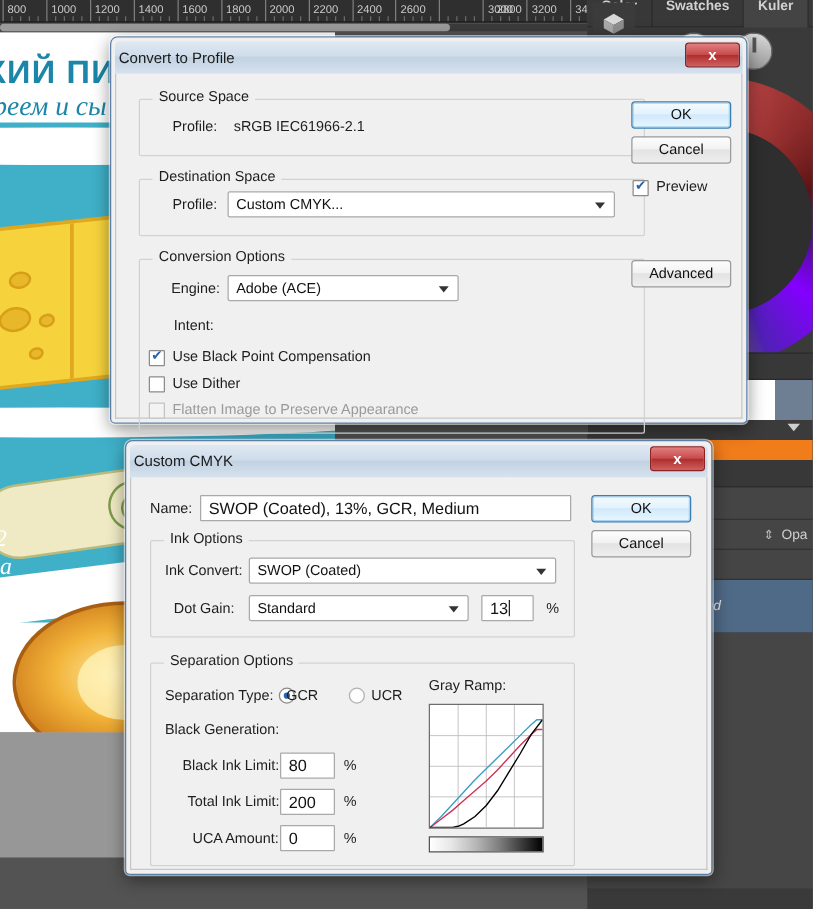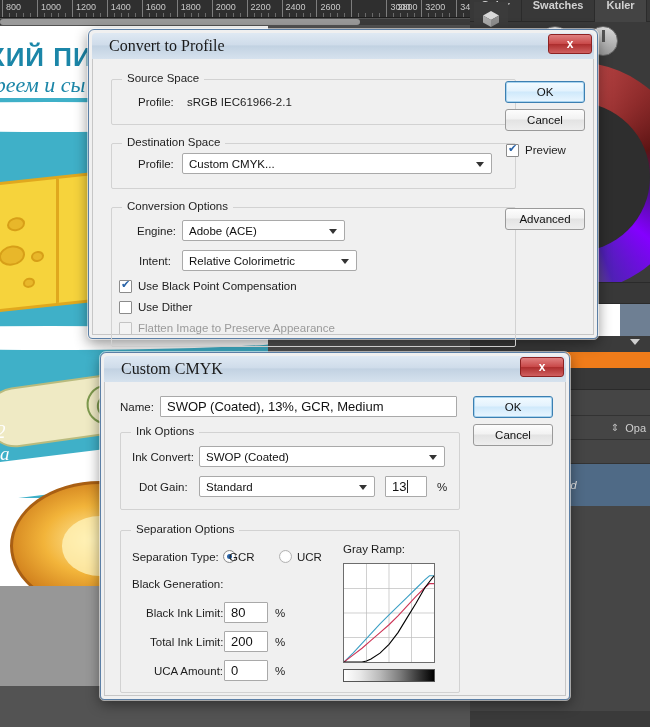--- a/index.html
+++ b/index.html
@@ -217,22 +217,22 @@
     padding:3px;
   }
   .dlg-outer-glow { outline:1px solid rgba(255,255,255,.55); }
   .titlebar {
     height:26px; position:relative;
     background: linear-gradient(#dfe9f3 0%, #cfdcea 45%, #c2d2e2 50%, #d6e2ee 100%);
     border-radius:4px 4px 0 0;
     display:flex; align-items:center;
   }
   .titlebar .ttl {
-    font-size:16px; color:#1a1a1a; padding-left:17px;
-    font-family:Liberation Serif, serif;
+    font-size:12px; color:#1a1a1a; padding-left:3px;
+    font-family:Liberation Sans, sans-serif;
   }
   .closebtn {
     position:absolute; right:2px; top:1px; width:44px; height:20px;
     border-radius:3px;
     background: linear-gradient(#e08080 0%, #c94a4a 48%, #ad2e2e 52%, #d06060 100%);
     border:1px solid #8d2222;
     color:#fff; font-weight:bold; font-size:12px;
     display:flex; align-items:center; justify-content:center;
     cursor:pointer;
   }
@@ -516,30 +516,26 @@
       <div class="combo" style="left:70px; top:9px; width:310px">
         <span>Custom CMYK...</span>
         <span class="arrow"></span>
       </div>
     </div>
 
     <div class="group" style="left:18px; top:148px; width:405px; height:140px;">
       <span class="group-title">Conversion Options</span>
 
       <span class="lbl" style="left:25px; top:17px">Engine:</span>
-      <div class="combo" style="left:70px; top:12px; width:163px">
+      <div class="combo" style="left:70px; top:12px; width:185px">
         <span>Adobe (ACE)</span>
         <span class="arrow"></span>
       </div>
 
       <span class="lbl" style="left:27px; top:47px">Intent:</span>
-      <div class="combo" style="left:70px; top:42px; width:175px">
-        <span>Relative Colorimetric</span>
-        <span class="arrow"></span>
-      </div>
 
       <span class="chk on" style="left:7px; top:72px"></span>
       <span class="lbl" style="left:26px; top:72px">Use Black Point Compensation</span>
 
       <span class="chk" style="left:7px; top:93px"></span>
       <span class="lbl" style="left:26px; top:93px">Use Dither</span>
 
       <span class="chk dis" style="left:7px; top:114px"></span>
       <span class="lbl dim" style="left:26px; top:114px">Flatten Image to Preserve Appearance</span>
     </div>

